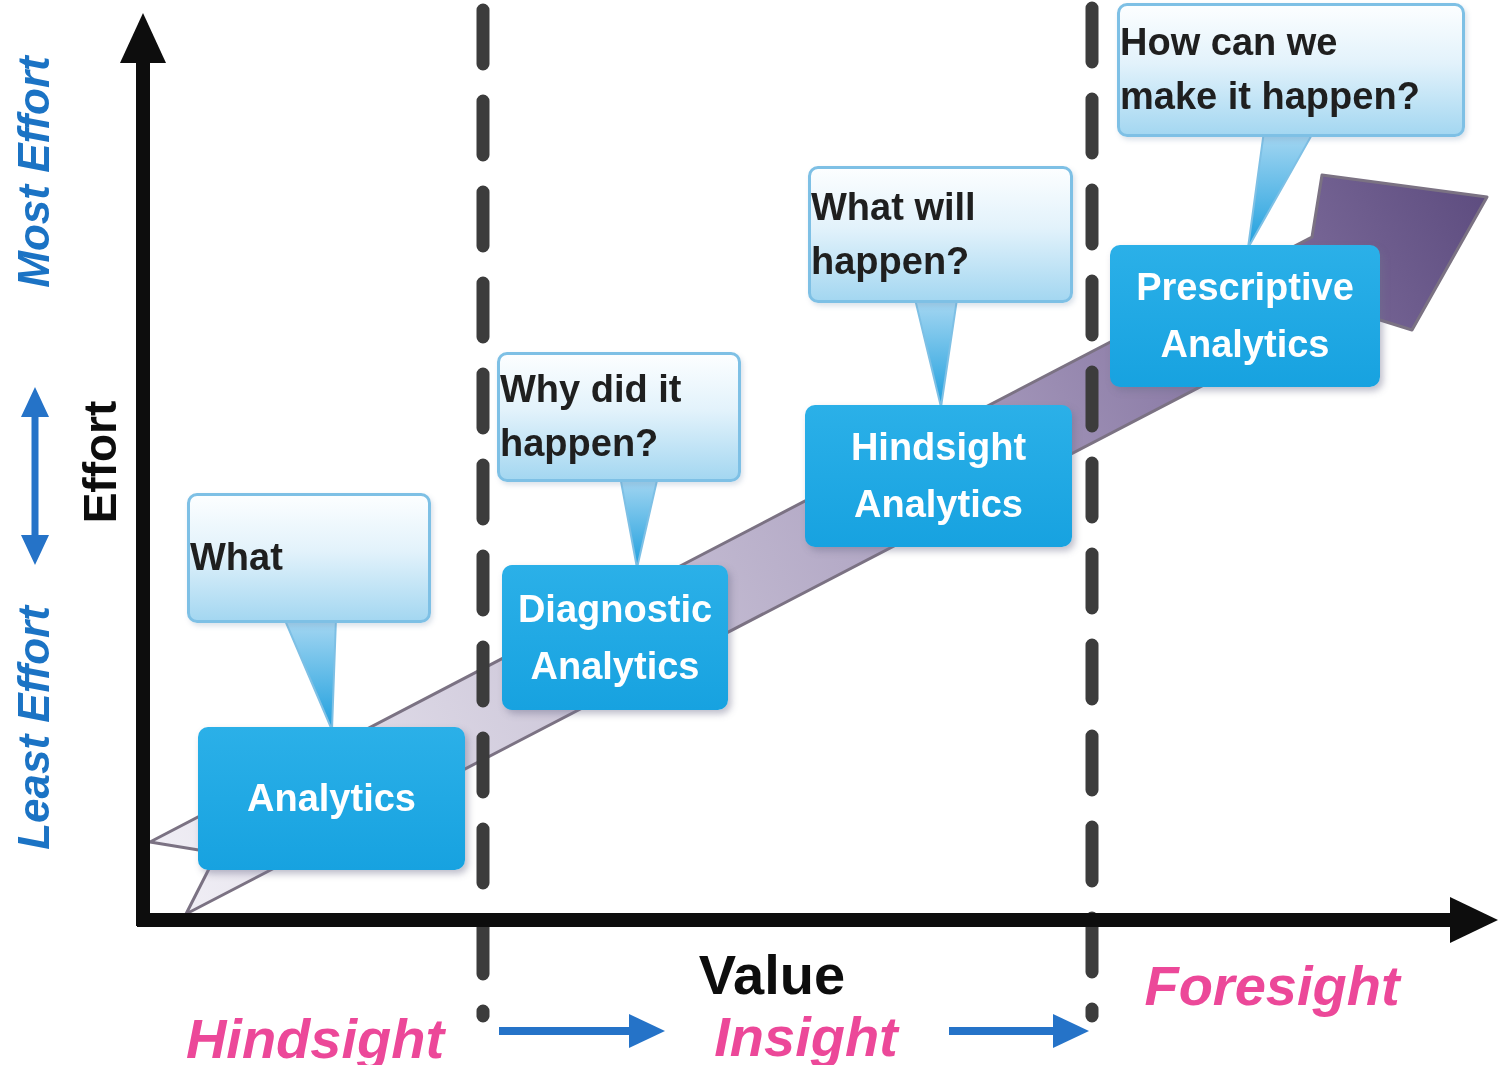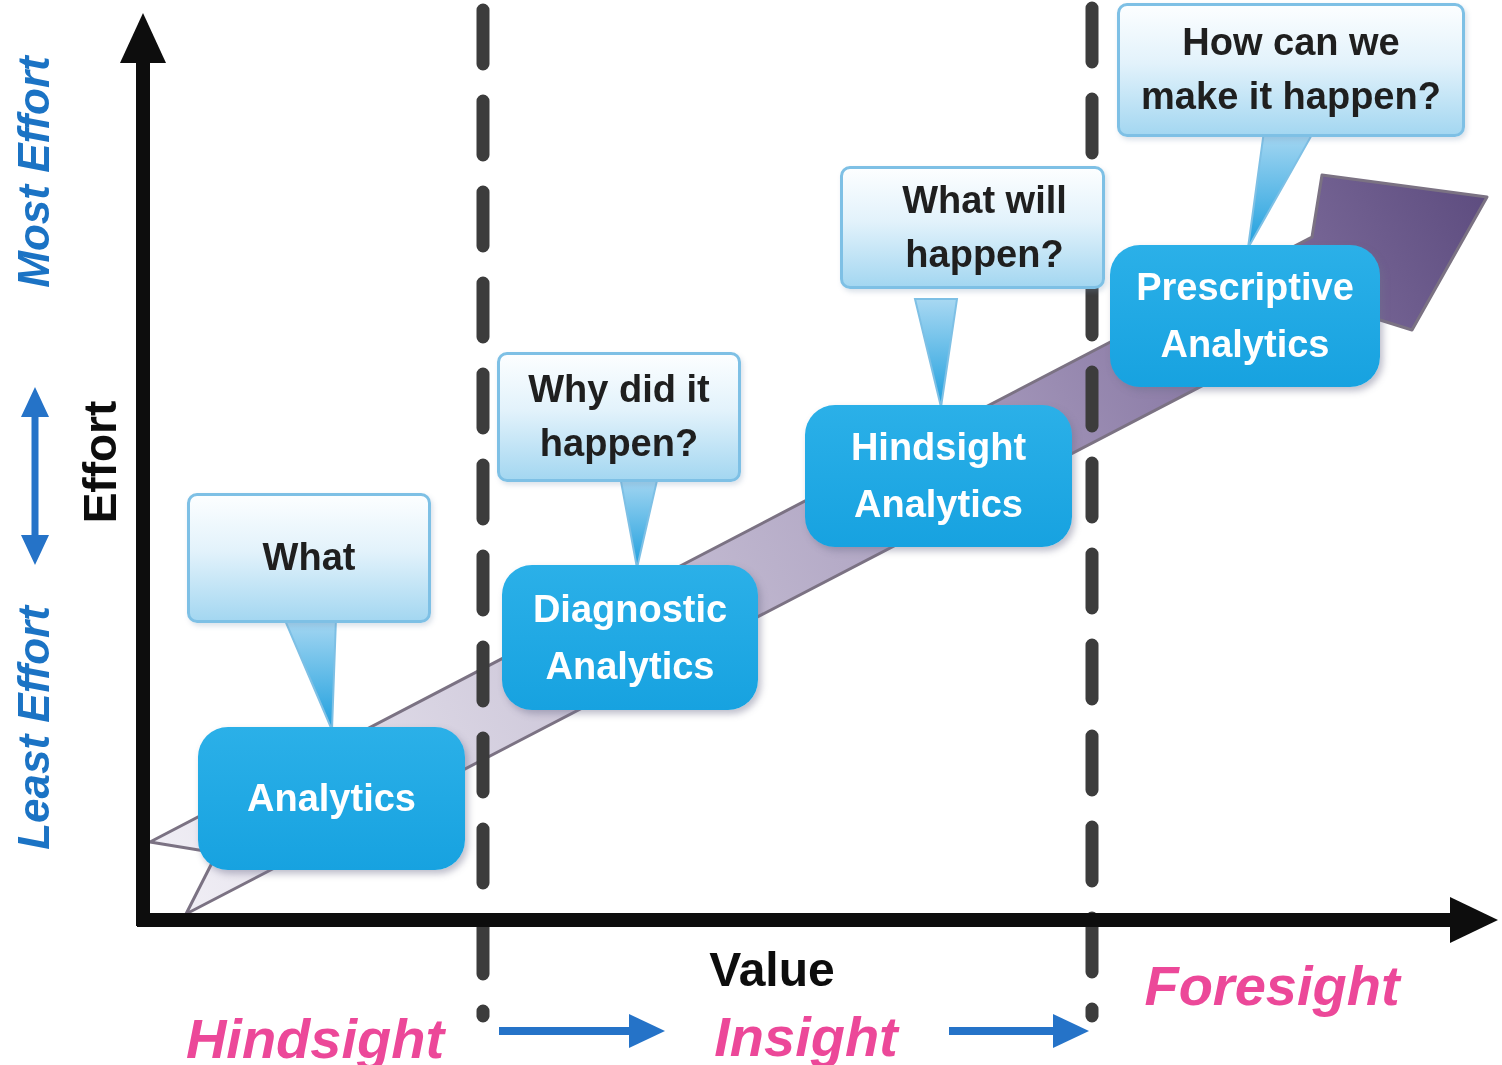--- a/index.html
+++ b/index.html
@@ -8,52 +8,52 @@
     font-family:"Liberation Sans", sans-serif;
   }
   .layer-svg{position:absolute;left:0;top:0;width:1502px;height:1065px;}
 
   
   .callout{
     position:absolute;
     background:linear-gradient(180deg,#FCFEFF 0%,#E2F2FB 45%,#A4D7F1 100%);
     border:3px solid #7EC0E5;
     border-radius:10px;
-    display:flex;flex-direction:column;align-items:center;justify-content:center;
+    display:flex;flex-direction:column;align-items:flex-start;justify-content:center;
     color:#1f1f1f;font-weight:700;font-size:38px;line-height:1.42;text-align:center;
     box-shadow:2px 3px 5px rgba(110,140,170,0.25);
     box-sizing:border-box;
   }
 
   
   .stage{
     position:absolute;
     background:linear-gradient(180deg,#2BB0E8 0%,#17A2E0 100%);
-    border-radius:30px;
+    border-radius:10px;
     display:flex;flex-direction:column;align-items:center;justify-content:center;
     color:#ffffff;font-weight:700;font-size:38px;line-height:1.5;text-align:center;
     box-shadow:3px 4px 7px rgba(110,110,140,0.45);
   }
 
   
   .rot{
     position:absolute;display:flex;align-items:center;justify-content:center;
     transform:rotate(-90deg);transform-origin:center center;white-space:nowrap;
   }
   .label-blue{color:#1B73C4;font-weight:700;font-style:italic;font-size:44px;}
   .label-black{color:#0d0d0d;font-weight:700;font-size:46px;}
 
   
   .zone-label{
     position:absolute;transform:translateX(-50%);
     color:#ec4899;font-weight:700;font-style:italic;font-size:56px;white-space:nowrap;
   }
   .value-label{
     position:absolute;transform:translateX(-50%);
-    color:#0d0d0d;font-weight:700;font-size:48px;white-space:nowrap;
+    color:#0d0d0d;font-weight:700;font-size:56px;white-space:nowrap;
   }
 </style>
 </head>
 <body>
 
 <div class="canvas">
 
   <svg class="layer-svg" viewBox="0 0 1502 1065">
     <defs>
       <linearGradient id="bandGrad" gradientUnits="userSpaceOnUse" x1="168" y1="878" x2="1483" y2="193">
@@ -104,33 +104,33 @@
   <div class="rot label-black" style="left:-10px;top:433px;width:220px;height:58px;">Effort</div>
   <div class="rot label-blue" style="left:-146px;top:701px;width:360px;height:54px;">Least Effort</div>
 
   <div class="callout" style="left:187px;top:493px;width:244px;height:130px;">
     <span>What</span>
   </div>
   <div class="callout" style="left:497px;top:352px;width:244px;height:130px;">
     <span>Why did it</span>
     <span>happen?</span>
   </div>
-  <div class="callout" style="left:840px;top:166px;width:265px;height:123px;padding-left:24px;">
+  <div class="callout" style="left:808px;top:166px;width:265px;height:137px;">
     <span>What will</span>
     <span>happen?</span>
   </div>
   <div class="callout" style="left:1117px;top:3px;width:348px;height:134px;">
     <span>How can we</span>
     <span>make it happen?</span>
   </div>
 
   <div class="stage" style="left:198px;top:727px;width:267px;height:143px;">
     <span>Analytics</span>
   </div>
-  <div class="stage" style="left:502px;top:565px;width:256px;height:145px;">
+  <div class="stage" style="left:502px;top:565px;width:226px;height:145px;">
     <span>Diagnostic</span>
     <span>Analytics</span>
   </div>
   <div class="stage" style="left:805px;top:405px;width:267px;height:142px;">
     <span>Hindsight</span>
     <span>Analytics</span>
   </div>
   <div class="stage" style="left:1110px;top:245px;width:270px;height:142px;">
     <span>Prescriptive</span>
     <span>Analytics</span>

